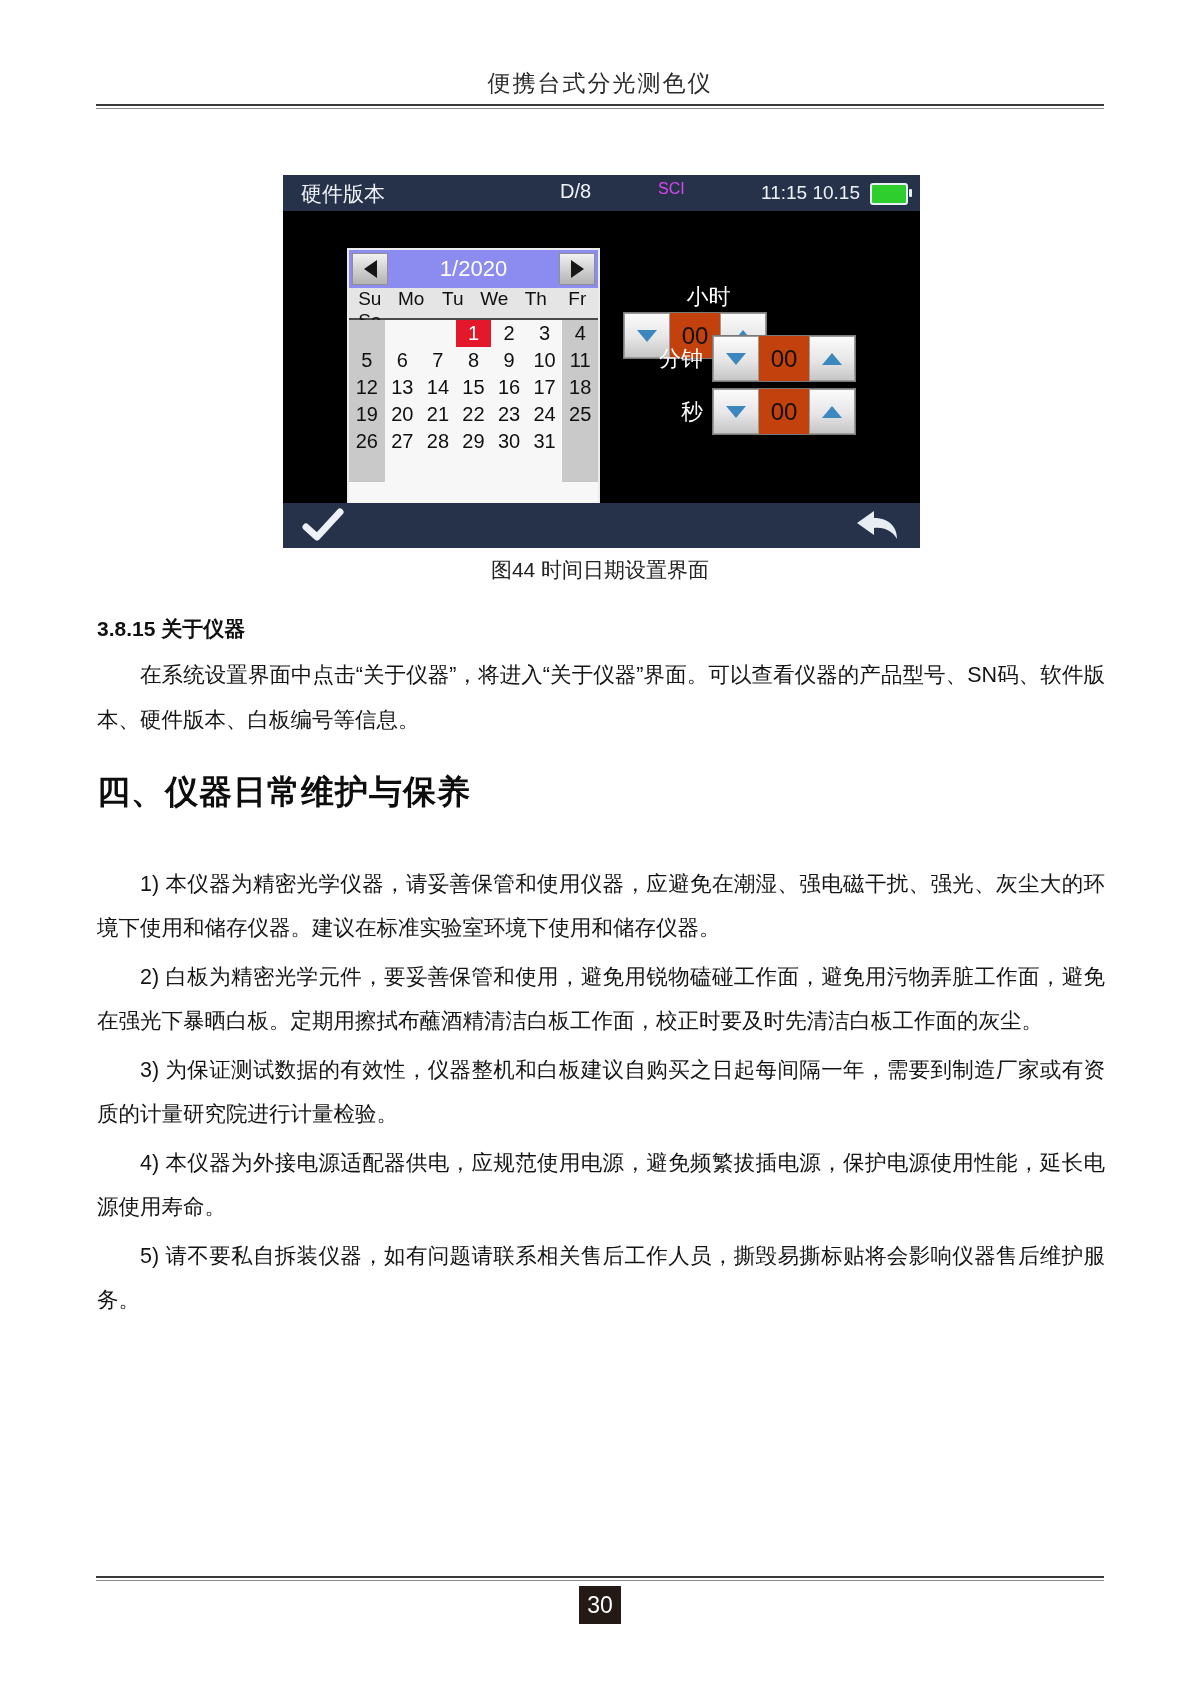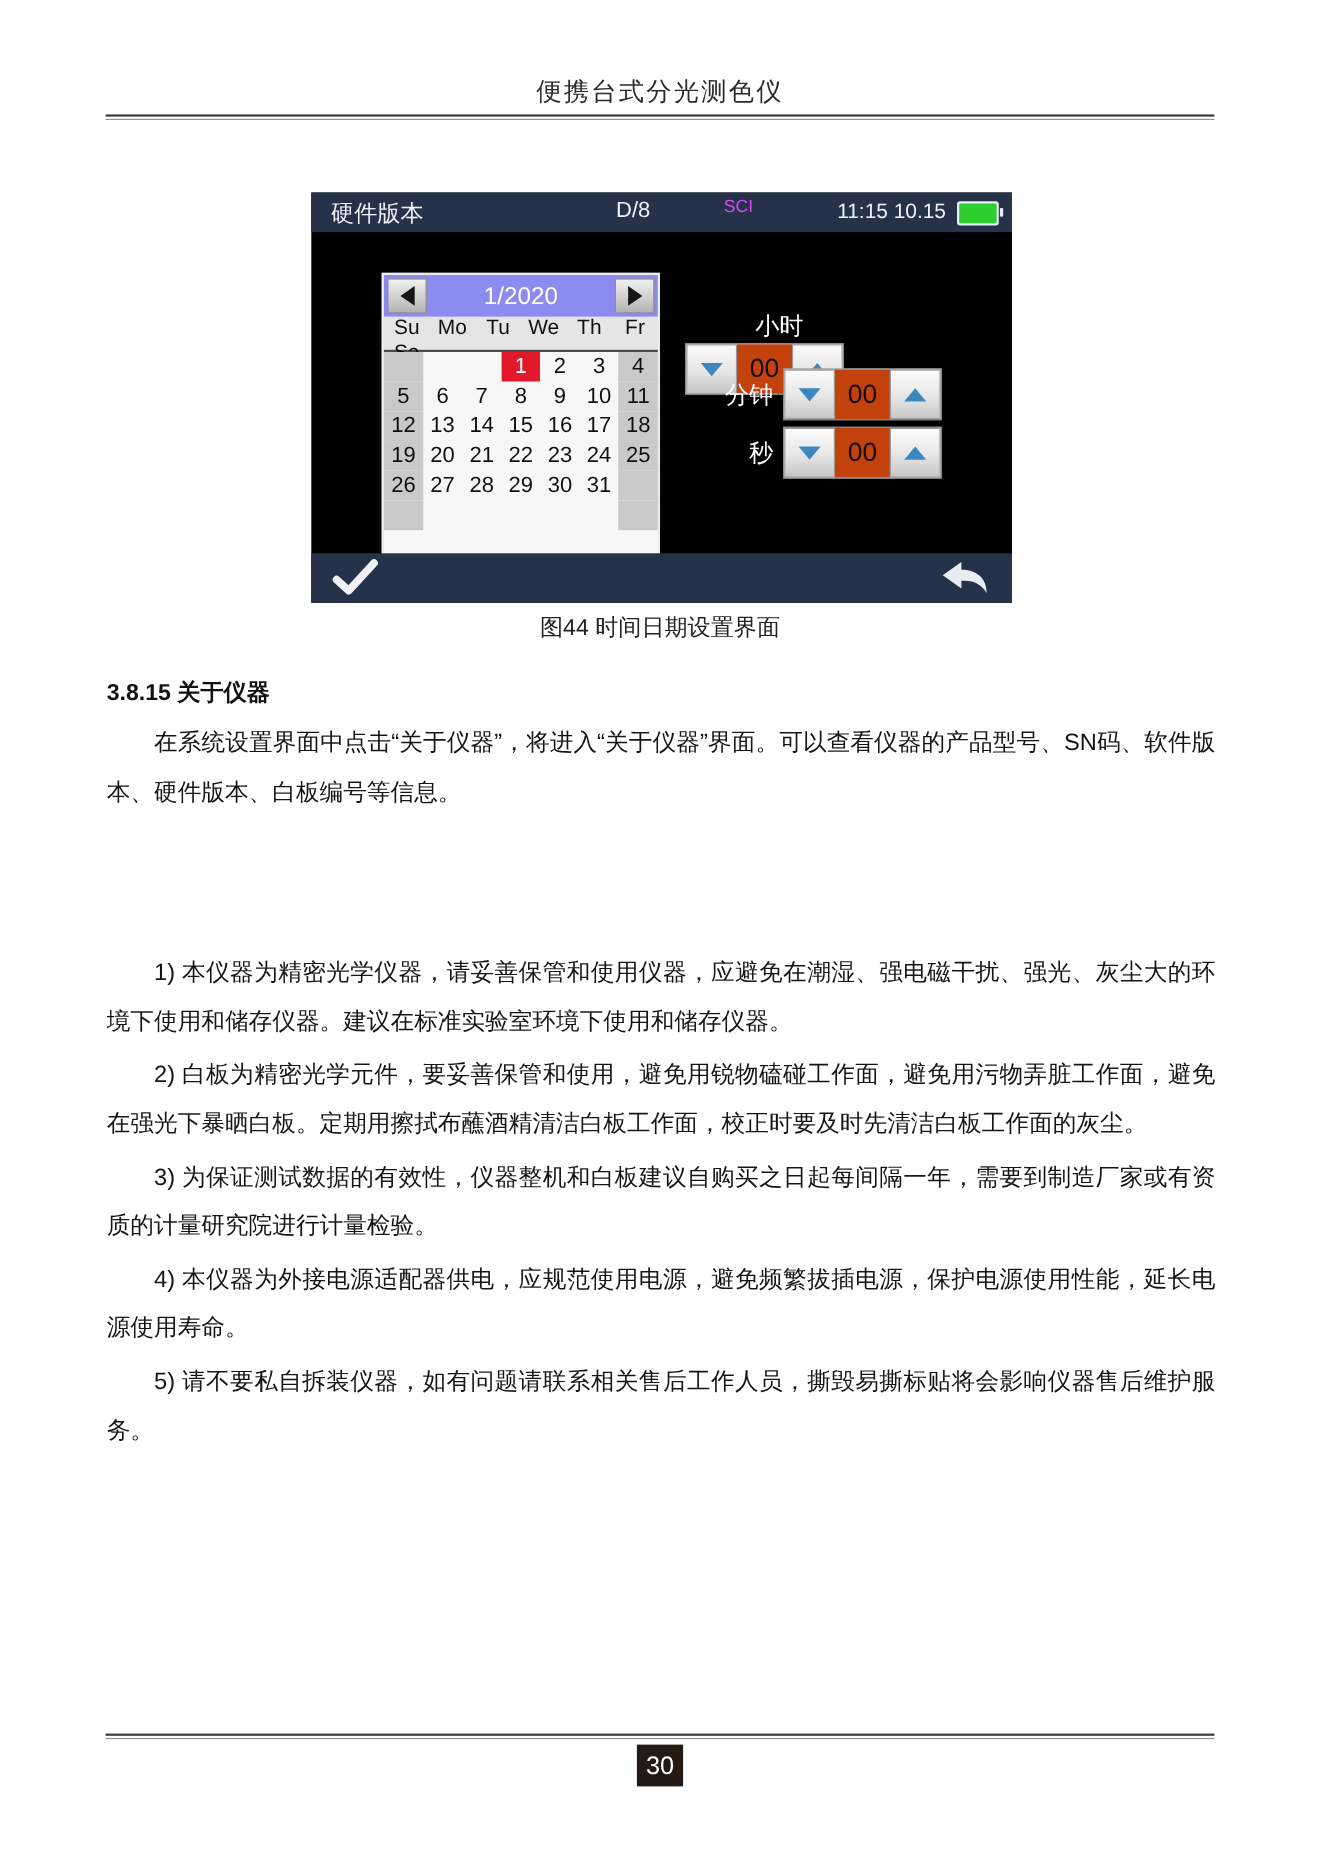--- a/index.html
+++ b/index.html
@@ -215,20 +215,21 @@
         <path d="M20 2 L3 14 L20 26 L20 19 C31 18 38 22 43 30 C43 16 33 9 20 9 Z" fill="#e8edf4"></path>
       </svg>
     </div>
   </div>
 
   <div class="figure-caption">图44 时间日期设置界面</div>
 
   <div class="section-heading">3.8.15 关于仪器</div>
   <p class="section-body">在系统设置界面中点击“关于仪器”，将进入“关于仪器”界面。可以查看仪器的产品型号、SN码、软件版本、硬件版本、白板编号等信息。</p>
 
+  <div class="chapter-heading">四、仪器日常维护与保养</div>
 
   <div class="maint-list" id="maint-list">
       <p>1) 本仪器为精密光学仪器，请妥善保管和使用仪器，应避免在潮湿、强电磁干扰、强光、灰尘大的环境下使用和储存仪器。建议在标准实验室环境下使用和储存仪器。</p>
       <p>2) 白板为精密光学元件，要妥善保管和使用，避免用锐物磕碰工作面，避免用污物弄脏工作面，避免在强光下暴晒白板。定期用擦拭布蘸酒精清洁白板工作面，校正时要及时先清洁白板工作面的灰尘。</p>
       <p>3) 为保证测试数据的有效性，仪器整机和白板建议自购买之日起每间隔一年，需要到制造厂家或有资质的计量研究院进行计量检验。</p>
       <p>4) 本仪器为外接电源适配器供电，应规范使用电源，避免频繁拔插电源，保护电源使用性能，延长电源使用寿命。</p>
       <p>5) 请不要私自拆装仪器，如有问题请联系相关售后工作人员，撕毁易撕标贴将会影响仪器售后维护服务。</p>
     </div>
 
   <div class="rule footer-rule"></div>

